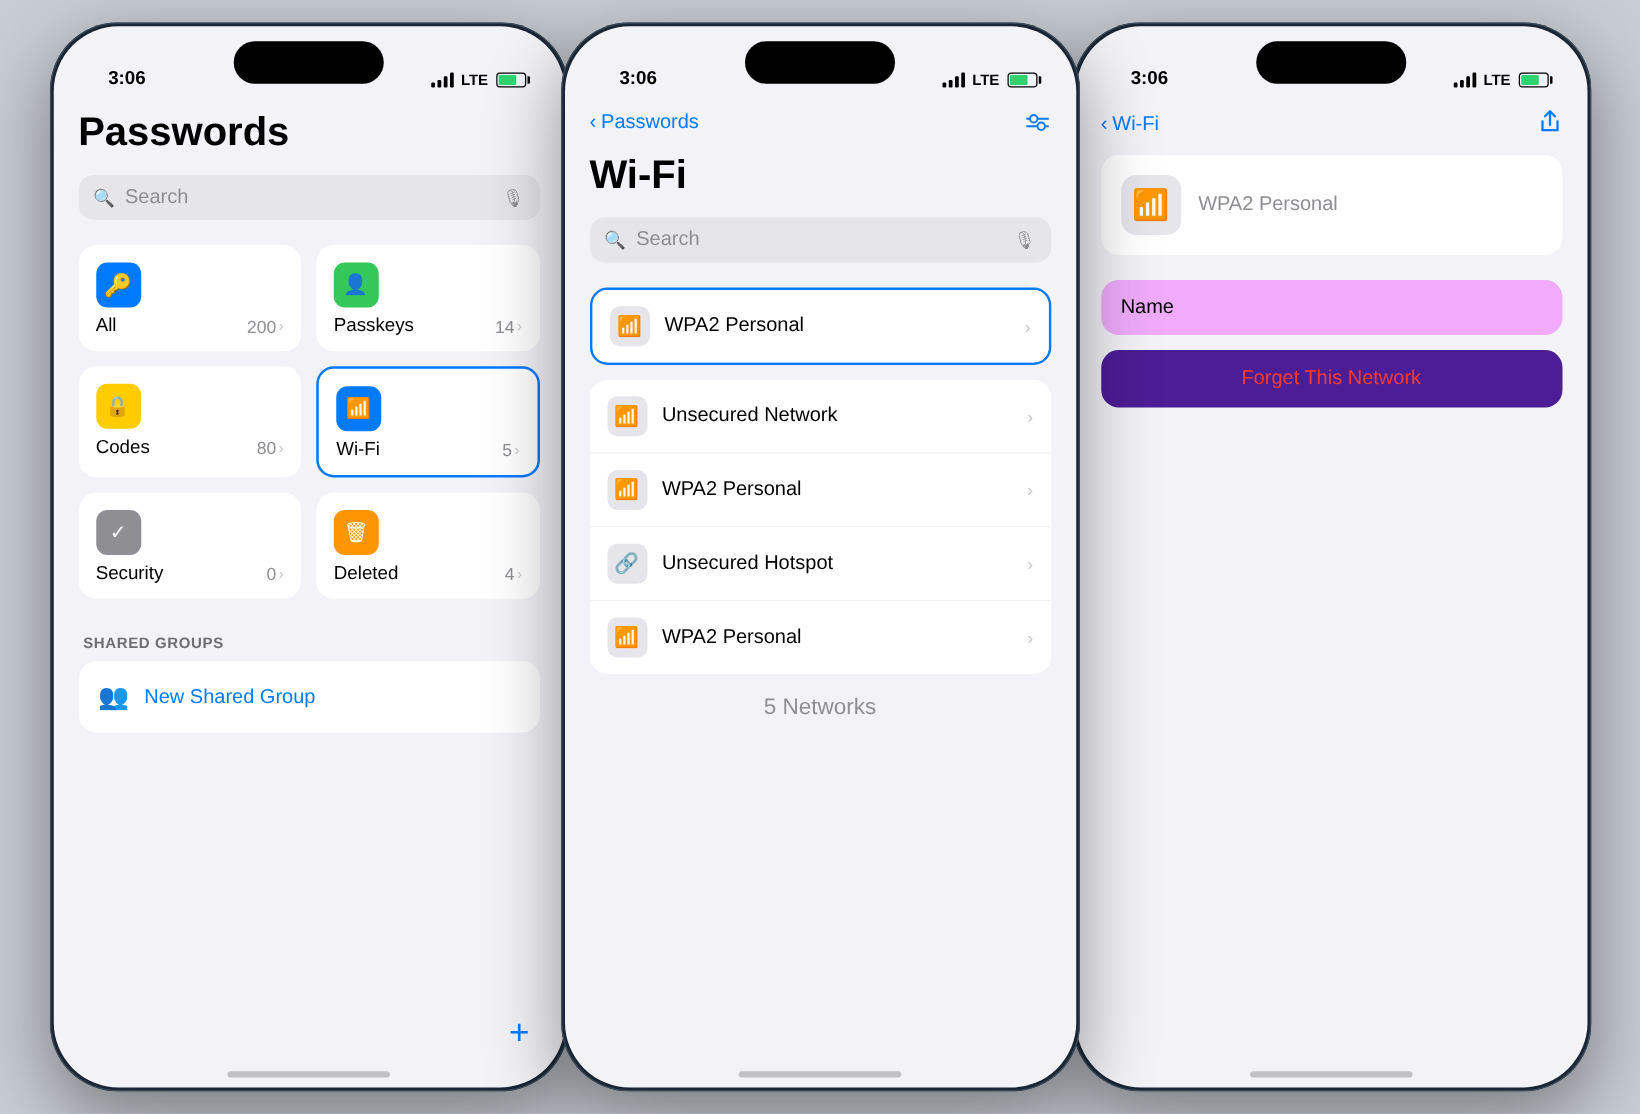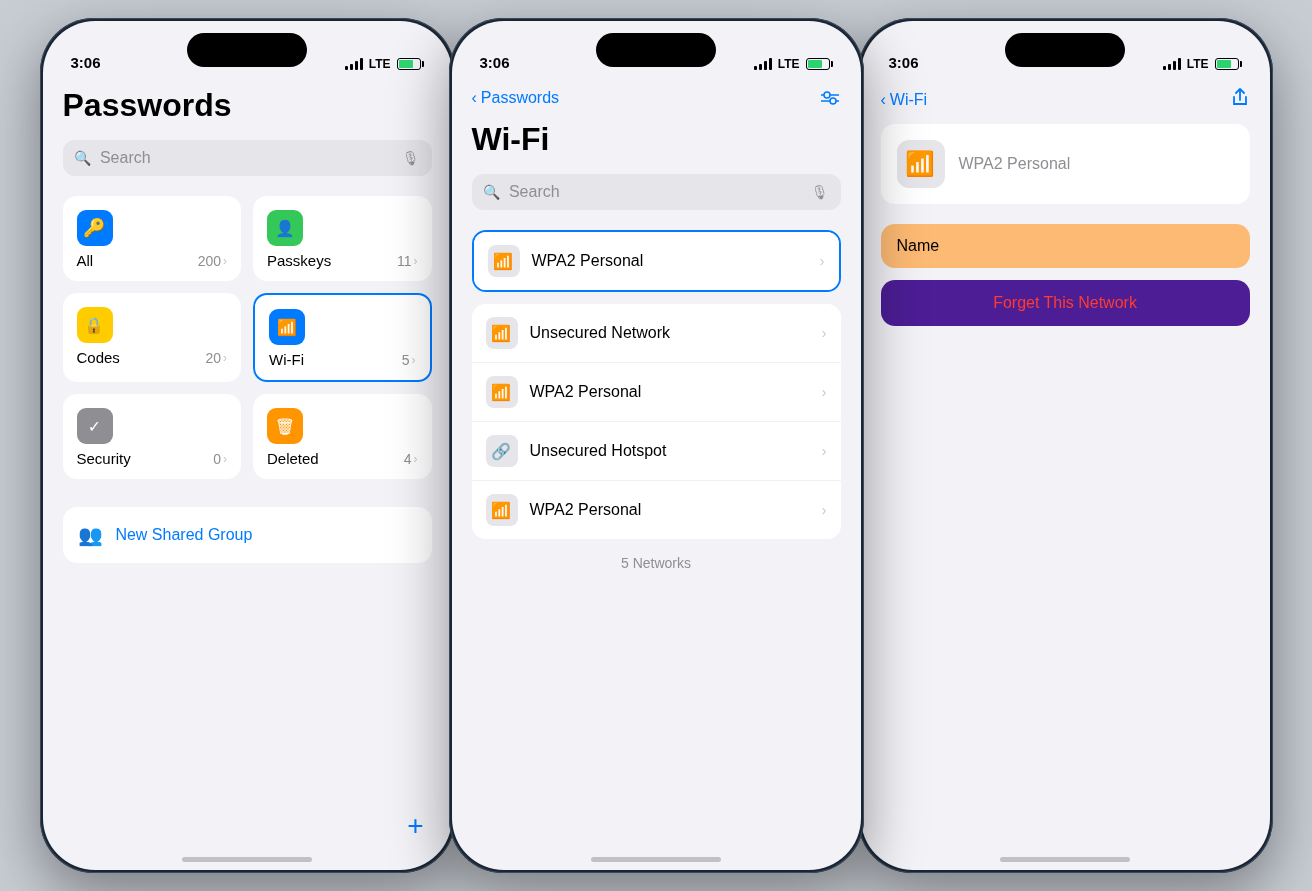--- a/index.html
+++ b/index.html
@@ -59,20 +59,21 @@
       align-items: flex-end;
       padding: 0 28px 8px;
       justify-content: space-between;
       z-index: 5;
     }
 
     .status-time {
       font-size: 15px;
       font-weight: 600;
       color: #000;
+      margin-left: 16px;
     }
 
     .status-right {
       display: flex;
       align-items: center;
       gap: 6px;
     }
 
     .signal-bars {
       display: flex;
@@ -328,21 +329,21 @@
     }
 
     .wifi-chevron {
       color: #c7c7cc;
       font-size: 14px;
     }
 
     .wifi-footer {
       text-align: center;
       color: #8e8e93;
-      font-size: 14px;
+      font-size: 18px;
       margin-top: 16px;
     }
 
     
     .network-detail-screen {
       padding: 0 20px;
     }
 
     .network-header-card {
       background: #fff;
@@ -363,21 +364,21 @@
       align-items: center;
       justify-content: center;
     }
 
     .network-header-name {
       font-size: 16px;
       color: #8e8e93;
     }
 
     .info-section {
-      background: #fdba74;
+      background: #f0abfc;
       border-radius: 14px;
       overflow: hidden;
       margin-bottom: 12px;
     }
 
     .info-row {
       display: flex;
       align-items: center;
       padding: 13px 16px;
       border-bottom: 1px solid #f0f0f5;
@@ -490,32 +491,32 @@
               <span class="chevron-sm">›</span>
             </span>
           </div>
         </div>
 
         <div class="category-card">
           <div class="category-icon icon-green" style="font-size:16px">👤</div>
           <div style="display:flex;justify-content:space-between;align-items:center">
             <span class="category-name">Passkeys</span>
             <span style="display:flex;align-items:center;gap:2px">
-              <span class="category-count" style="position:static">11</span>
+              <span class="category-count" style="position:static">14</span>
               <span class="chevron-sm">›</span>
             </span>
           </div>
         </div>
 
         <div class="category-card">
           <div class="category-icon icon-yellow" style="font-size:16px">🔒</div>
           <div style="display:flex;justify-content:space-between;align-items:center">
             <span class="category-name">Codes</span>
             <span style="display:flex;align-items:center;gap:2px">
-              <span class="category-count" style="position:static">20</span>
+              <span class="category-count" style="position:static">80</span>
               <span class="chevron-sm">›</span>
             </span>
           </div>
         </div>
 
         <div class="category-card selected">
           <div class="category-icon icon-blue" style="font-size:16px">📶</div>
           <div style="display:flex;justify-content:space-between;align-items:center">
             <span class="category-name">Wi-Fi</span>
             <span style="display:flex;align-items:center;gap:2px">
@@ -541,20 +542,21 @@
           <div style="display:flex;justify-content:space-between;align-items:center">
             <span class="category-name">Deleted</span>
             <span style="display:flex;align-items:center;gap:2px">
               <span class="category-count" style="position:static">4</span>
               <span class="chevron-sm">›</span>
             </span>
           </div>
         </div>
       </div>
 
+      <div class="shared-groups-label">SHARED GROUPS</div>
       <div class="shared-group-card">
         <span style="font-size:20px; color:#007aff">👥</span>
         <span style="color:#007aff; font-size:16px">New Shared Group</span>
       </div>
 
       <div class="add-btn">+</div>
     </div>
     <div class="home-indicator"></div>
   </div>
 </div>

